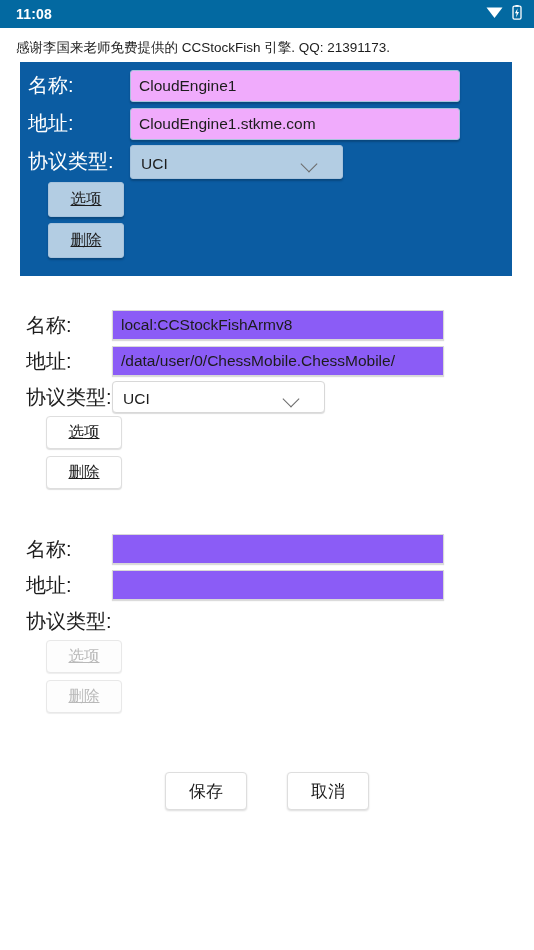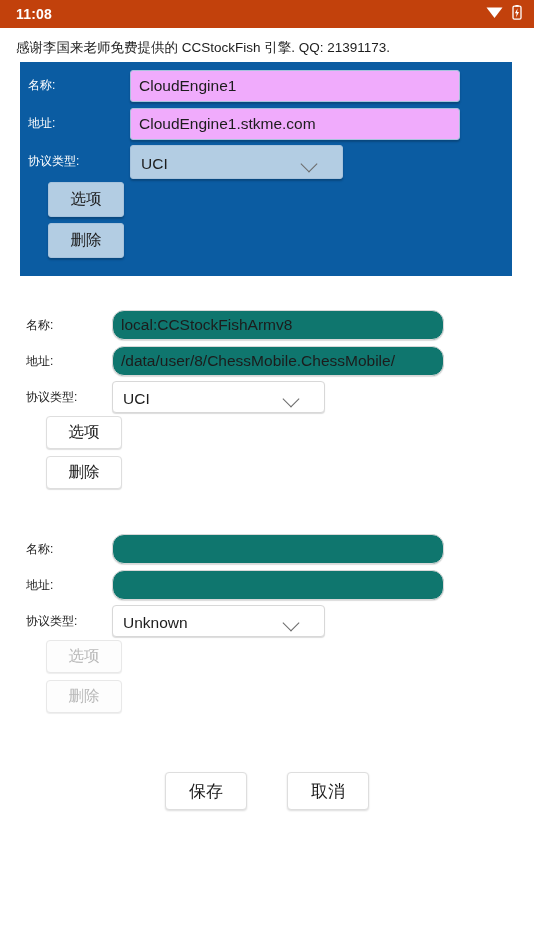--- a/index.html
+++ b/index.html
@@ -12,21 +12,21 @@
     background: #ffffff;
     font-family: "Liberation Sans", "DejaVu Sans", sans-serif;
     color: #1c1c1c;
     overflow: hidden;
     position: relative;
   }
 
   
   .statusbar {
     height: 28px;
-    background: #c2410c;
+    background: #0369a1;
     display: flex;
     align-items: center;
     justify-content: space-between;
     padding: 0 12px 0 16px;
     box-sizing: border-box;
   }
   .statusbar .clock {
     color: #ffffff;
     font-size: 14px;
     font-weight: bold;
@@ -64,39 +64,39 @@
     display: flex;
     align-items: center;
     height: 34px;
     margin-bottom: 2px;
   }
   .engine-block.selected .row { height: 35px; margin-bottom: 3px; }
 
   .row-label {
     width: 112px;
     flex: 0 0 112px;
-    font-size: 12px;
+    font-size: 20px;
     color: #1c1c1c;
     padding-left: 26px;
     box-sizing: border-box;
     white-space: nowrap;
   }
   .engine-block.selected .row-label {
     color: #ffffff;
     padding-left: 8px;
     width: 110px;
     flex: 0 0 110px;
   }
 
   
   .txt {
     height: 30px;
     border: 1px solid #d8d8d8;
-    border-radius: 12px;
-    background: #0f766e;
+    border-radius: 0;
+    background: #8b5cf6;
     box-shadow: 0 1px 1px rgba(0,0,0,0.14);
     font-size: 15.5px;
     color: #1c1c1c;
     font-family: "Liberation Sans", "DejaVu Sans", sans-serif;
     padding: 0 8px;
     box-sizing: border-box;
     display: flex;
     align-items: center;
     overflow: hidden;
     white-space: nowrap;
@@ -169,20 +169,21 @@
     background: #ffffff;
     box-shadow: 0 1px 1px rgba(0,0,0,0.13);
     font-size: 15.5px;
     color: #1c1c1c;
     display: flex;
     align-items: center;
     justify-content: center;
     margin-bottom: 7px;
     box-sizing: border-box;
     font-family: "Liberation Sans", "DejaVu Sans", sans-serif;
+    text-decoration: underline;
   }
   .engine-block.selected .sbtn {
     background: #b3cde3;
     border: 1px solid #a6c2dc;
     box-shadow: 0 2px 2px rgba(0,0,0,0.22);
     border-radius: 3px;
     width: 76px;
     height: 35px;
     margin-bottom: 6px;
   }
@@ -271,21 +272,21 @@
 
   <div class="gap-lg"></div>
 
   <div class="engine-block">
     <div class="row">
       <span class="row-label">名称:</span>
       <span class="txt wide">local:CCStockFishArmv8</span>
     </div>
     <div class="row">
       <span class="row-label">地址:</span>
-      <span class="txt wide">/data/user/8/ChessMobile.ChessMobile/</span>
+      <span class="txt wide">/data/user/0/ChessMobile.ChessMobile/</span>
     </div>
     <div class="row">
       <span class="row-label">协议类型:</span>
       <span class="sel">
         <span>UCI</span>
         <span class="chev"></span>
       </span>
     </div>
     <div class="btn-col">
       <div class="sbtn">选项</div>
@@ -299,24 +300,20 @@
     <div class="row">
       <span class="row-label">名称:</span>
       <span class="txt wide"></span>
     </div>
     <div class="row">
       <span class="row-label">地址:</span>
       <span class="txt wide"></span>
     </div>
     <div class="row">
       <span class="row-label">协议类型:</span>
-      <span class="sel">
-        <span>Unknown</span>
-        <span class="chev"></span>
-      </span>
     </div>
     <div class="btn-col">
       <div class="sbtn disabled">选项</div>
       <div class="sbtn disabled">删除</div>
     </div>
   </div>
 
   <div class="footer">
     <div class="abtn">保存</div>
     <div class="abtn">取消</div>

